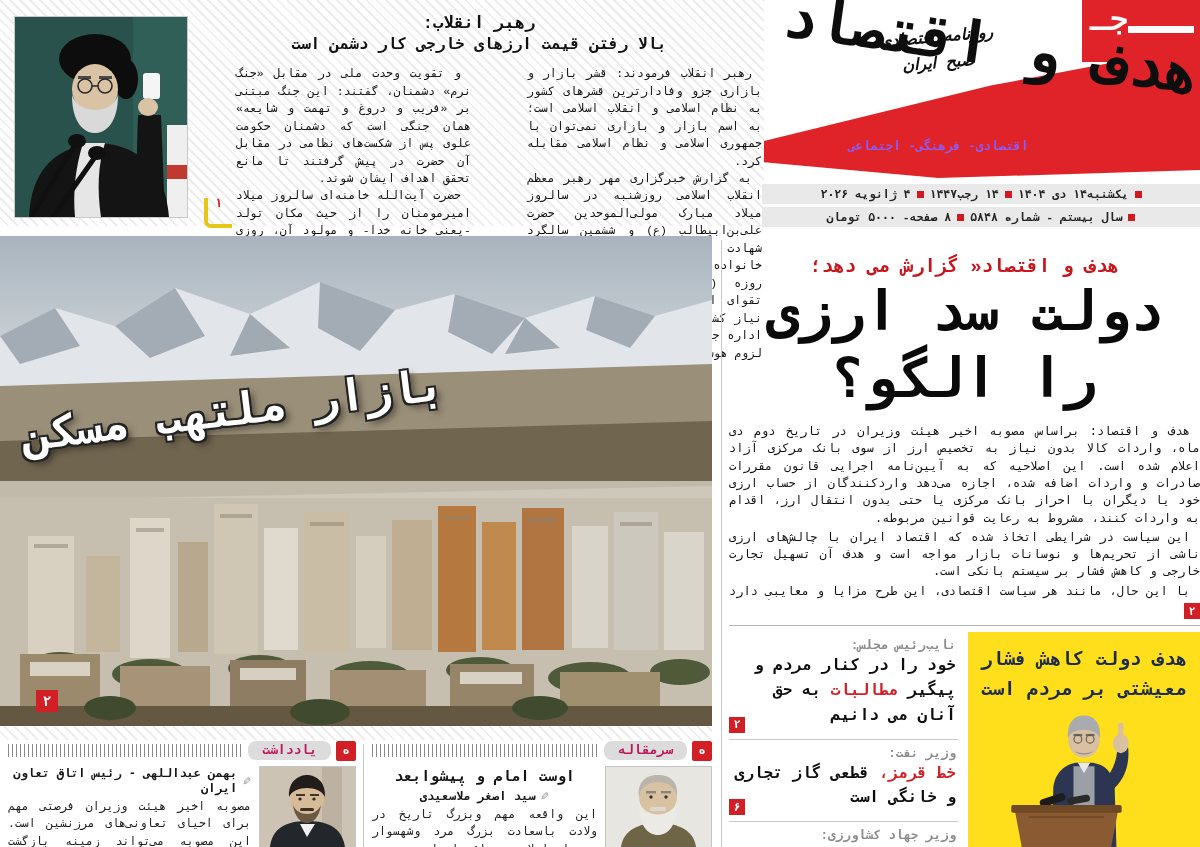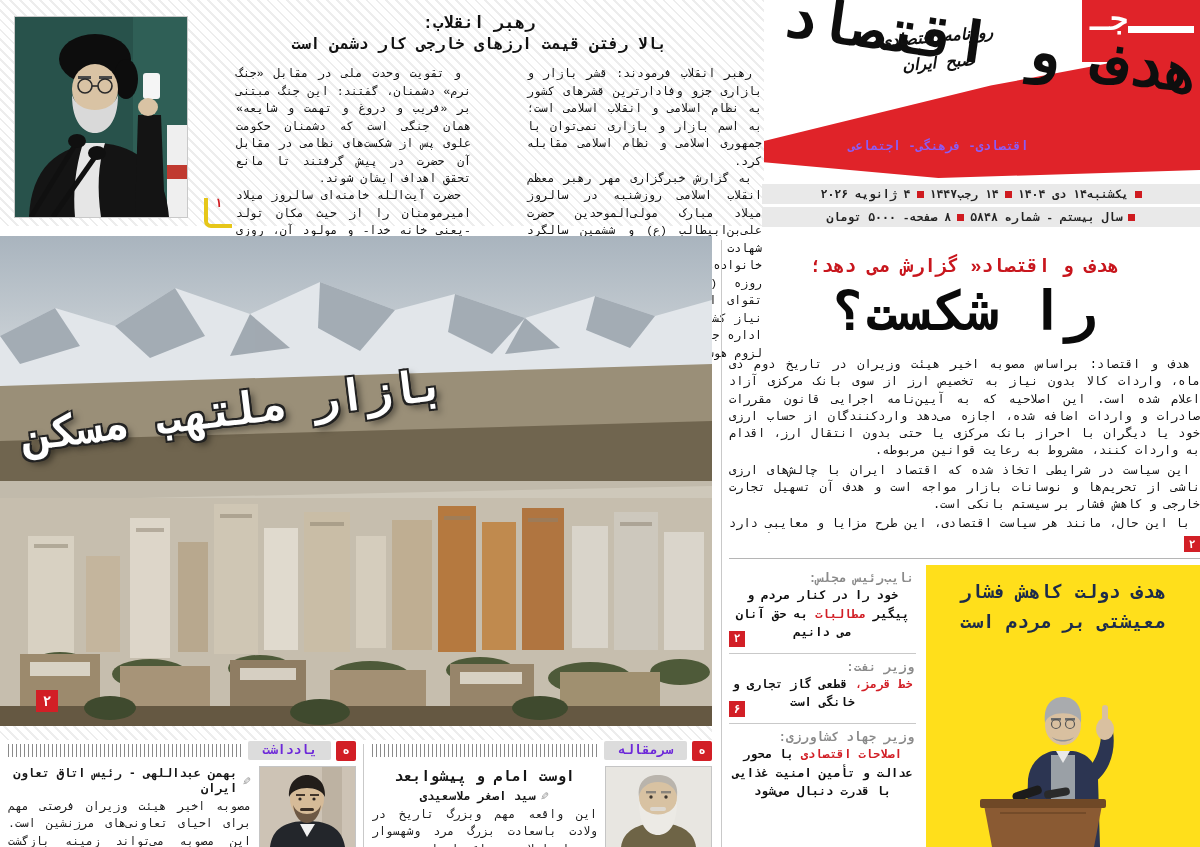--- a/index.html
+++ b/index.html
@@ -49,41 +49,41 @@
   .ms-kicker{text-align:center;color:#c8161d;font-weight:bold;font-size:19px;margin-top:16px;}
   .ms-headline{text-align:center;font-weight:bold;font-size:55px;line-height:1.22;margin:4px 0 8px;color:#0a0a0a;}
   .ms-headline span{display:block;}
   .ms-body{font-size:12px;line-height:1.44;text-align:justify;height:176px;overflow:hidden;}
   .ms-body p{margin:0 0 2px;text-indent:10px;}
   .badge{width:16px;height:16px;background:#d21f26;color:#fff;font-weight:bold;font-size:11px;
          display:flex;align-items:center;justify-content:center;flex:none;}
   .ms-badge{margin:3px 0 3px;}
   .ms-divider{border-top:1px solid #b5b5b5;margin:3px 0 6px;}
   .rc-lower{display:flex;gap:10px;flex:1;overflow:hidden;}
-  .yellow-box{width:274px;flex:none;background:#ffdf1b;position:relative;overflow:hidden;
+  .yellow-box{width:232px;flex:none;background:#ffdf1b;position:relative;overflow:hidden;
               display:flex;flex-direction:column;align-items:center;}
   .yb-headline{color:#1c2b4a;font-weight:bold;font-size:19px;text-align:center;padding:14px 8px 0;line-height:1.55;}
   .yb-photo{margin-top:auto;}
   .teasers{flex:1;display:flex;flex-direction:column;}
   .teaser{position:relative;padding:5px 2px 10px;border-bottom:1px solid #c9c9c9;}
   .teaser:last-child{border-bottom:none;}
   .t-kicker{text-align:right;color:#8a8a8a;font-size:12.5px;font-weight:bold;margin-bottom:1px;}
-  .t-headline{text-align:center;font-size:12px;font-weight:bold;line-height:1.55;color:#0d0d0d;}
+  .t-headline{text-align:right;font-size:16px;font-weight:bold;line-height:1.55;color:#0d0d0d;}
   .t-red{color:#d21f26;}
   .t-badge{position:absolute;left:0;bottom:6px;}
   
   .bottom-strip{position:absolute;left:0;top:740px;width:712px;height:107px;}
   .bs-divider{position:absolute;left:363px;top:4px;width:1px;height:103px;background:#c9c9c9;}
   .section{position:absolute;top:0;height:107px;overflow:hidden;}
   .sec-note{left:8px;width:348px;}
   .sec-editorial{left:372px;width:340px;}
   .sec-header{display:flex;align-items:center;height:21px;gap:5px;}
   .sec-logo{width:20px;height:20px;background:#d21f26;color:#fff;font-size:12px;font-weight:bold;
             display:flex;align-items:center;justify-content:center;border-radius:2px;flex:none;}
-  .sec-label{background:#dcdcdc;padding:1px 14px 2px;font-size:13px;font-weight:bold;color:#6d28d9;border-radius:2px;flex:none;}
+  .sec-label{background:#dcdcdc;padding:1px 14px 2px;font-size:13px;font-weight:bold;color:#be185d;border-radius:8px;flex:none;}
   .barcode{flex:1;height:13px;background:repeating-linear-gradient(90deg,#8a8a8a 0 1px,transparent 1px 4px);}
   .sec-body{display:flex;gap:8px;margin-top:5px;position:relative;}
   .sec-photo{flex:none;border:1px solid #c5c5c5;overflow:hidden;}
   .sec-content{flex:1;min-width:0;}
   .sec-title{text-align:center;font-weight:bold;font-size:16px;margin:1px 0 2px;color:#141414;}
   .sec-title.small{font-size:15px;}
   .sec-author{display:flex;align-items:center;justify-content:center;gap:6px;font-size:12px;font-weight:bold;color:#161616;}
   .pen-icon{color:#8f8f8f;font-size:13px;transform:scaleX(-1);}
   .sec-text{font-size:11.5px;line-height:1.5;text-align:justify;margin-top:2px;color:#1b1b1b;}
 </style>
@@ -251,21 +251,22 @@
     </svg>
     <div class="photo-caption">بازار ملتهب مسکن</div>
     <div class="photo-badge">۲</div>
   </div>
   <div class="hatch-band hatch"></div>
   <div class="v-divider"></div>
 
   <div class="right-col">
     <div class="ms-kicker">هدف و اقتصاد« گزارش می دهد؛</div>
     <div class="ms-headline">
-      <span>را شکست؟</span>
+      <span>دولت سد ارزی</span>
+      <span>را الگو؟</span>
     </div>
     <div class="ms-body">
       <p>هدف و اقتصاد: براساس مصوبه اخیر هیئت وزیران در تاریخ دوم دی ماه، واردات کالا بدون نیاز به تخصیص ارز از سوی بانک مرکزی آزاد اعلام شده است. این اصلاحیه که به آیین‌نامه اجرایی قانون مقررات صادرات و واردات اضافه شده، اجازه می‌دهد واردکنندگان از حساب ارزی خود یا دیگران با احراز بانک مرکزی یا حتی بدون انتقال ارز، اقدام به واردات کنند، مشروط به رعایت قوانین مربوطه.</p>
       <p>این سیاست در شرایطی اتخاذ شده که اقتصاد ایران با چالش‌های ارزی ناشی از تحریم‌ها و نوسانات بازار مواجه است و هدف آن تسهیل تجارت خارجی و کاهش فشار بر سیستم بانکی است.</p>
       <p>با این حال، مانند هر سیاست اقتصادی، این طرح مزایا و معایبی دارد که بر اساس تحلیل‌های کارشناسان و تجربیات گذشته، می‌تواند تأثیرات گسترده‌ای بر بازار، تولید داخلی و ثبات ارزی داشته باشد.</p>
 
     </div>
     <div class="badge ms-badge">۲</div>
     <div class="ms-divider"></div>
 

